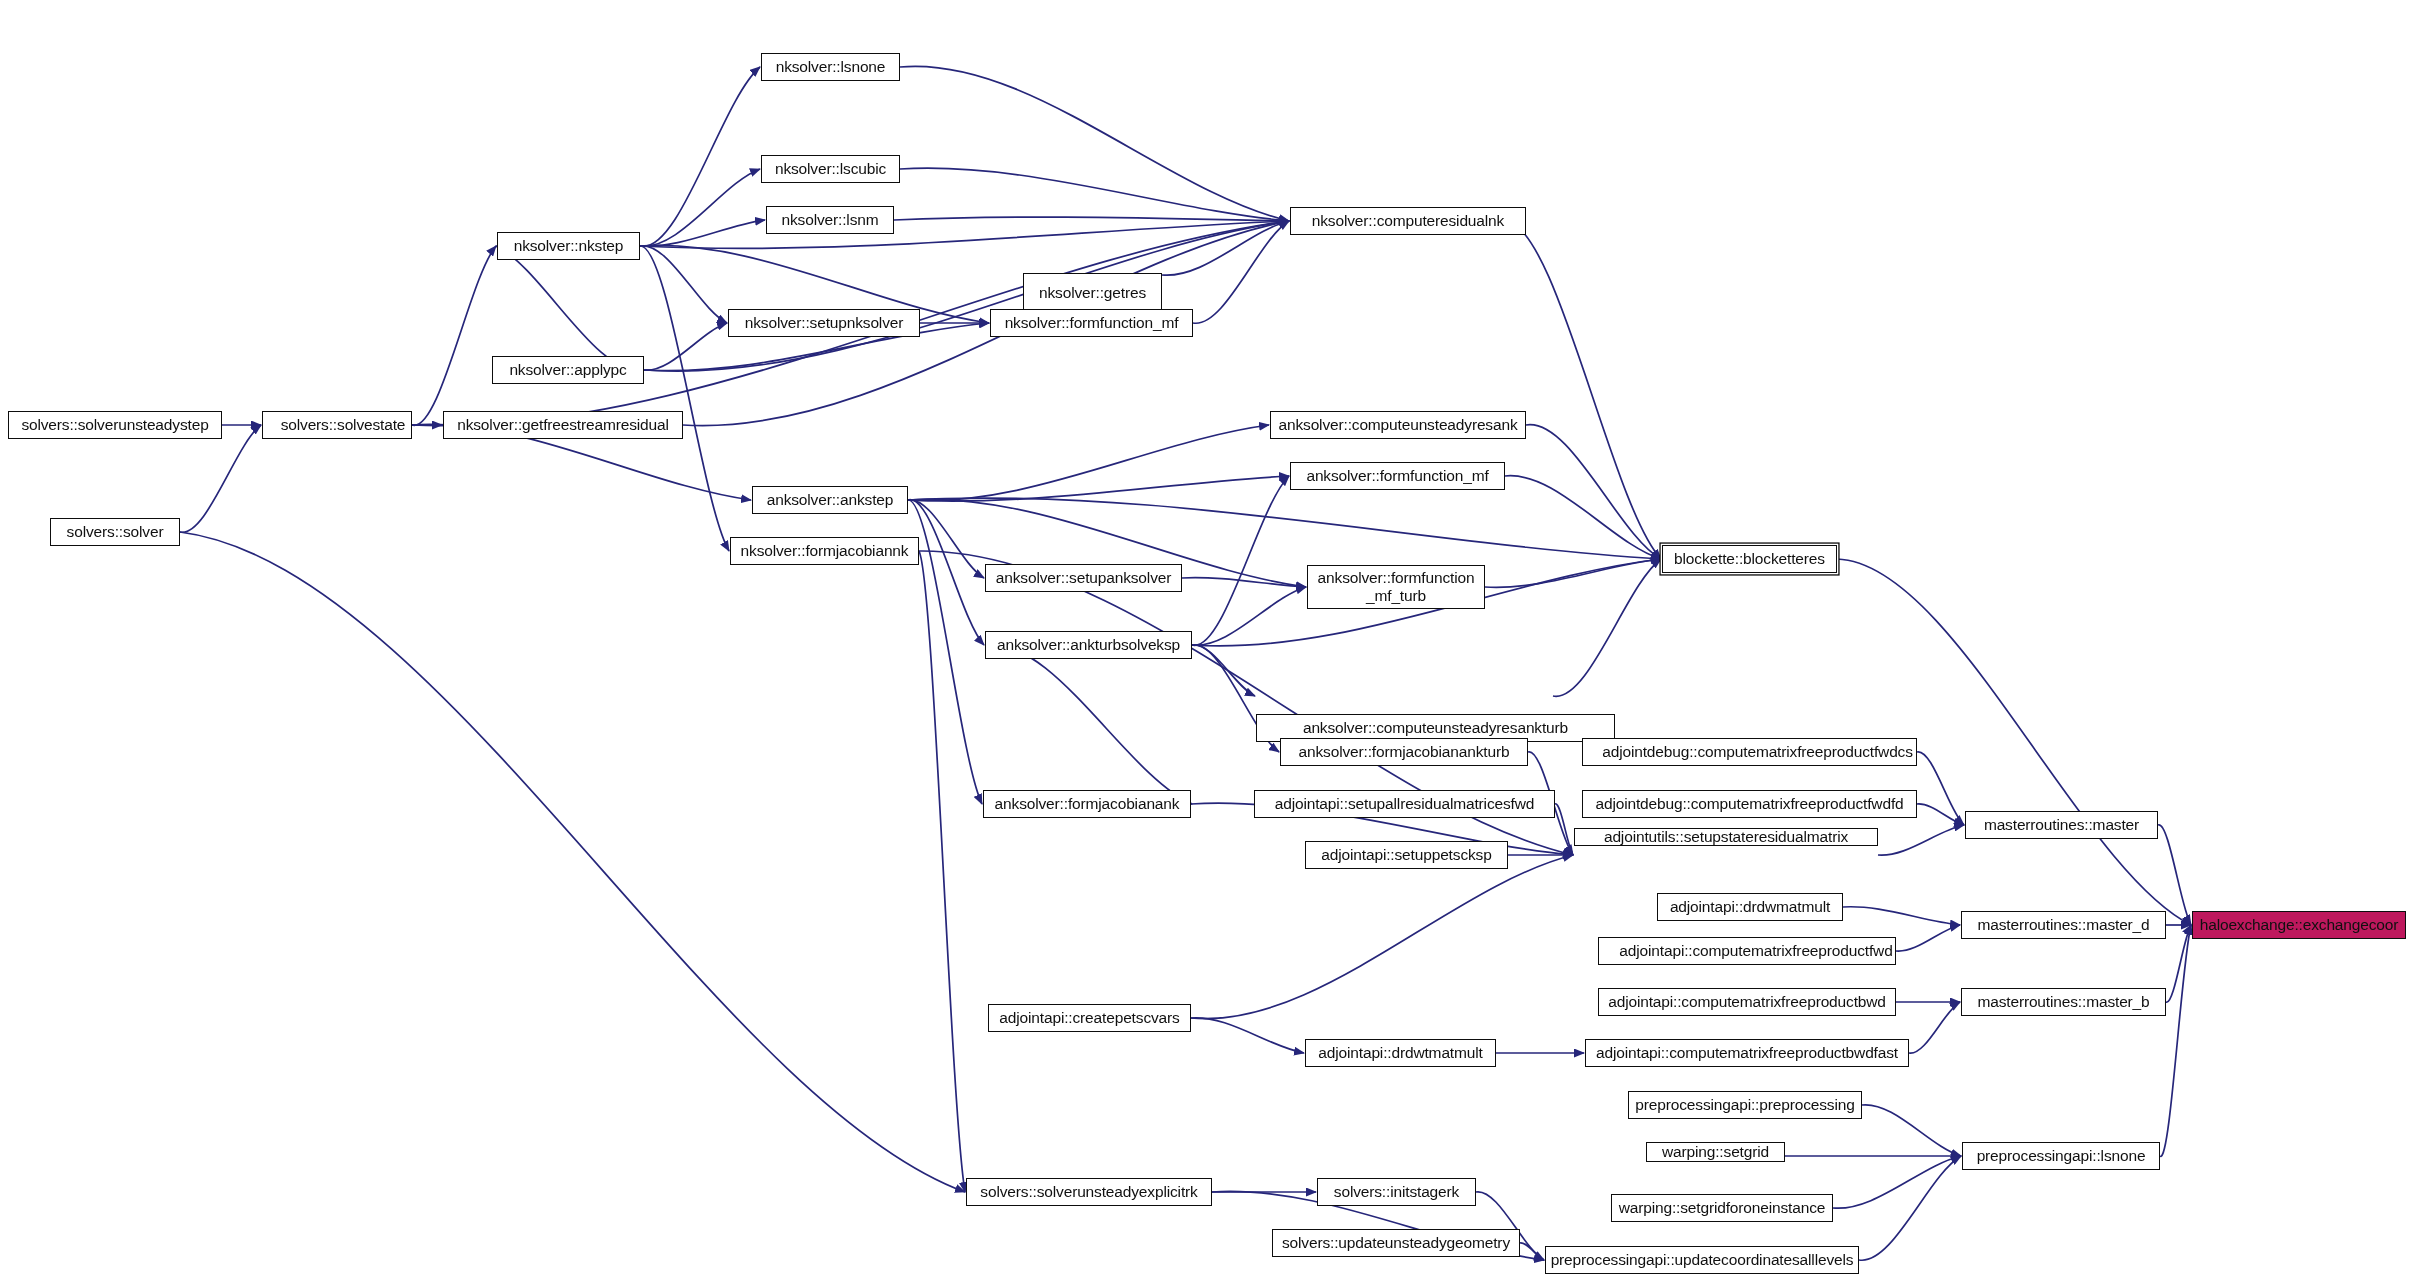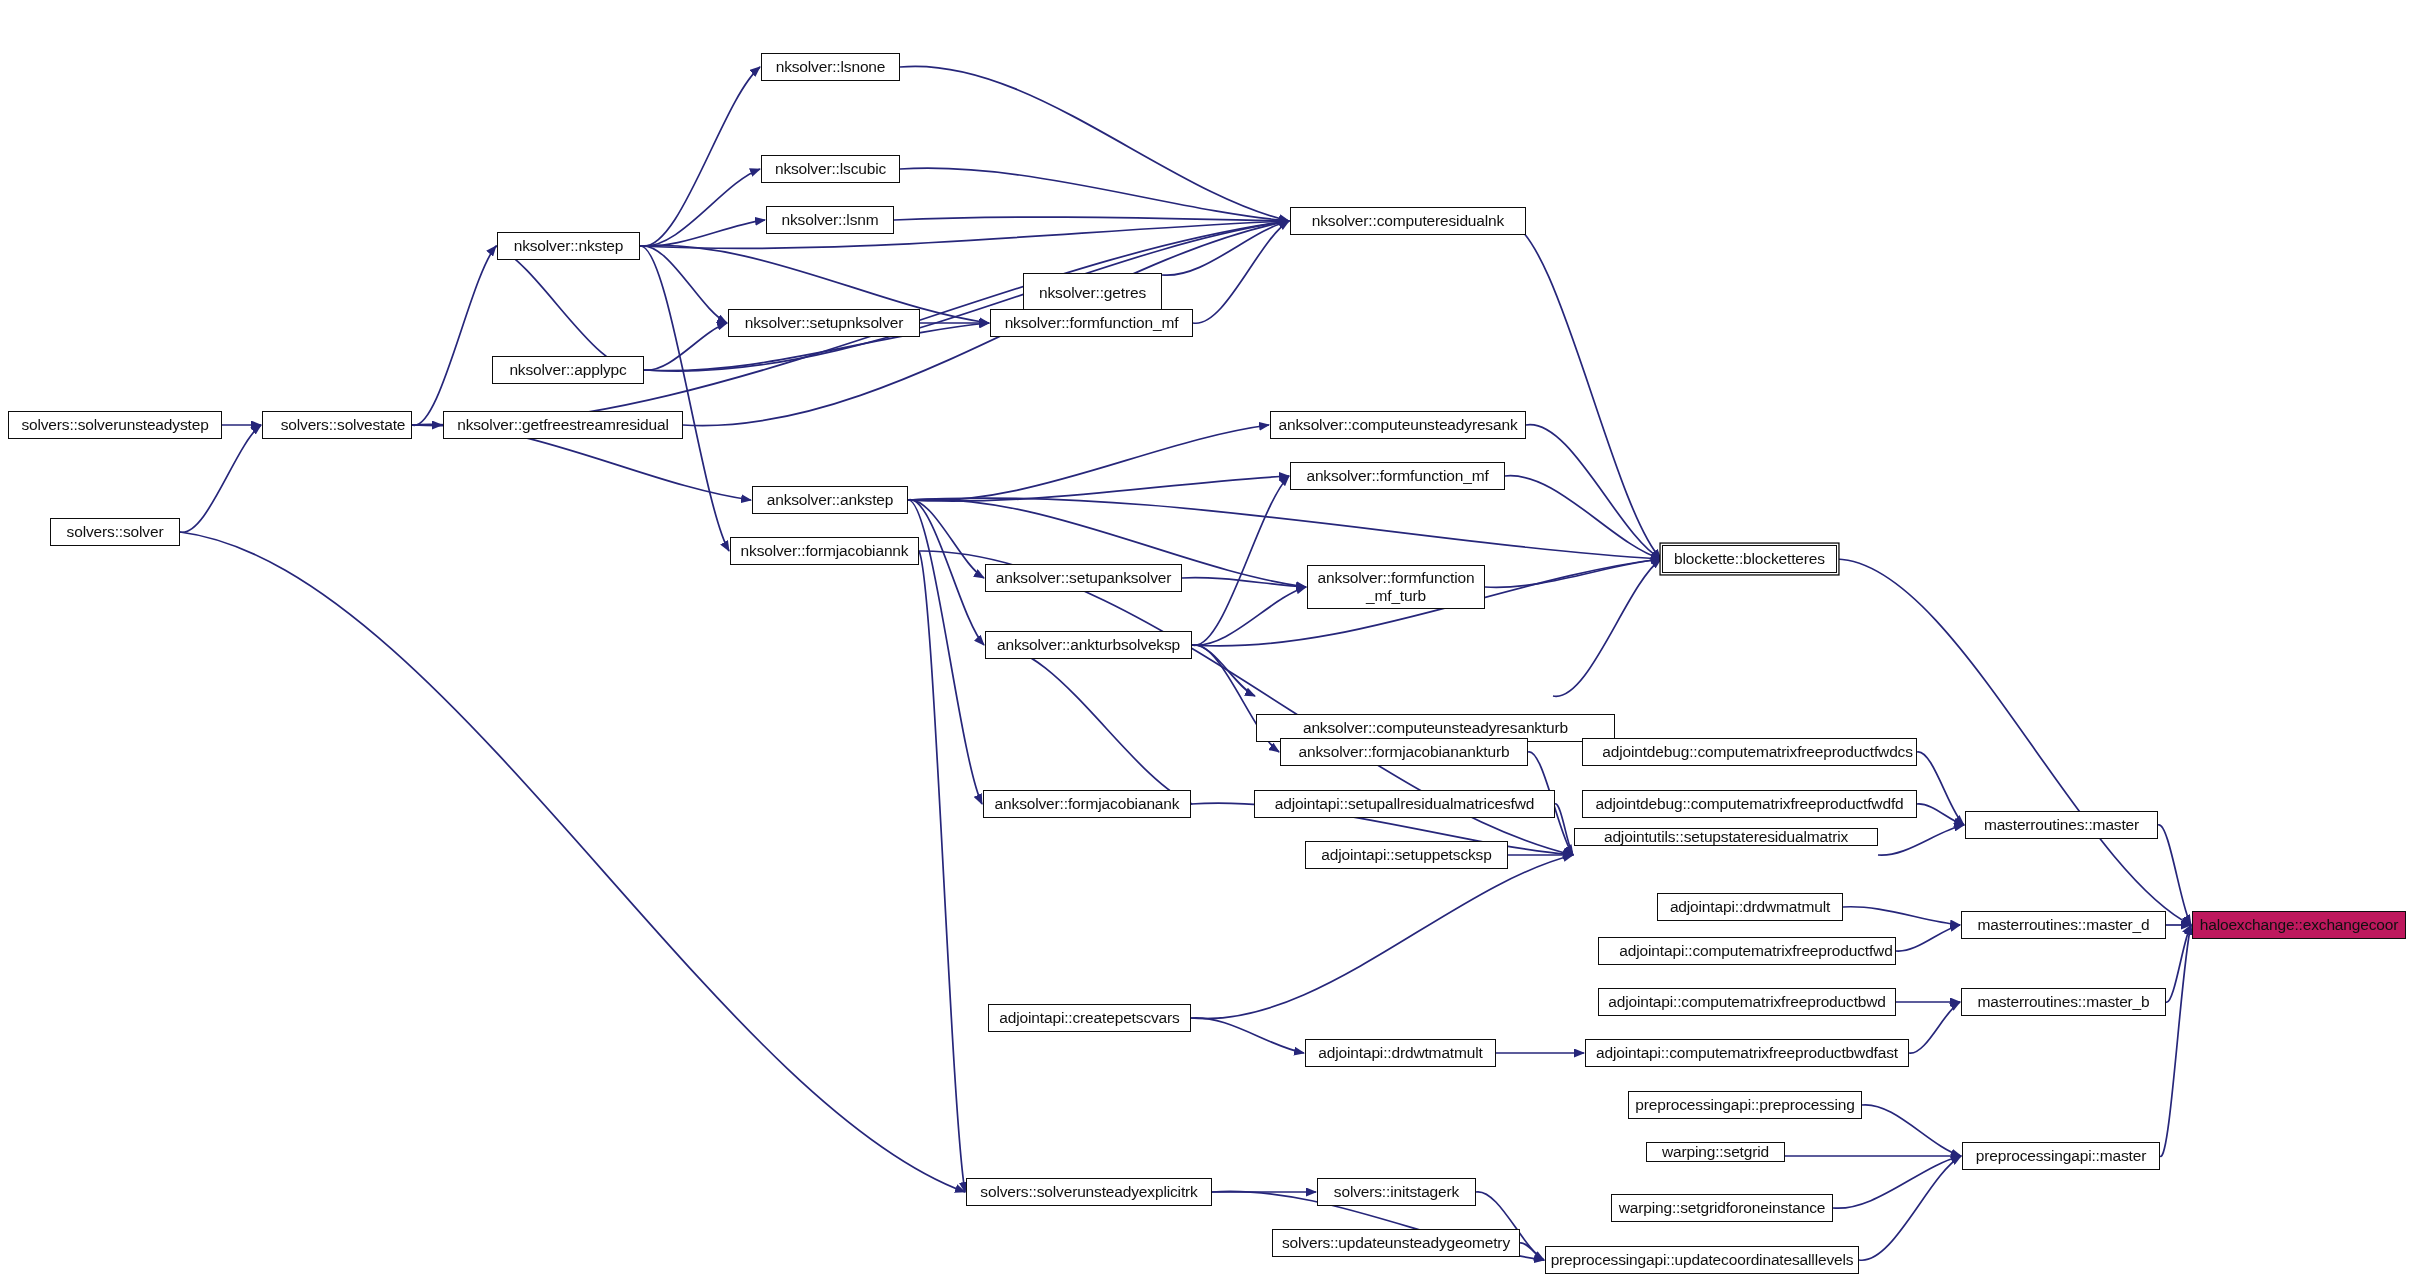--- a/index.html
+++ b/index.html
@@ -167,20 +167,20 @@
       <div class="node" style="left: 1598px; top: 937px; width: 298px; height: 28px; padding-left: 18px;"><span class="lbl">adjointapi::computematrixfreeproductfwd</span></div>
       <div class="node" style="left: 1961px; top: 911px; width: 205px; height: 28px;"><span class="lbl">masterroutines::master_d</span></div>
       <div class="node root" style="left: 2192px; top: 911px; width: 214px; height: 28px;"><span class="lbl">haloexchange::exchangecoor</span></div>
       <div class="node" style="left: 1598px; top: 988px; width: 298px; height: 28px;"><span class="lbl">adjointapi::computematrixfreeproductbwd</span></div>
       <div class="node" style="left: 1961px; top: 988px; width: 205px; height: 28px;"><span class="lbl">masterroutines::master_b</span></div>
       <div class="node" style="left: 988px; top: 1004px; width: 203px; height: 28px;"><span class="lbl">adjointapi::createpetscvars</span></div>
       <div class="node" style="left: 1305px; top: 1039px; width: 191px; height: 28px;"><span class="lbl">adjointapi::drdwtmatmult</span></div>
       <div class="node" style="left: 1585px; top: 1039px; width: 324px; height: 28px;"><span class="lbl">adjointapi::computematrixfreeproductbwdfast</span></div>
       <div class="node" style="left: 1628px; top: 1091px; width: 234px; height: 28px;"><span class="lbl">preprocessingapi::preprocessing</span></div>
       <div class="node" style="left: 1646px; top: 1142px; width: 139px; height: 20px;"><span class="lbl">warping::setgrid</span></div>
-      <div class="node" style="left: 1962px; top: 1142px; width: 198px; height: 28px;"><span class="lbl">preprocessingapi::master</span></div>
+      <div class="node" style="left: 1962px; top: 1142px; width: 198px; height: 28px;"><span class="lbl">preprocessingapi::lsnone</span></div>
       <div class="node" style="left: 1611px; top: 1194px; width: 222px; height: 28px;"><span class="lbl">warping::setgridforoneinstance</span></div>
       <div class="node" style="left: 966px; top: 1178px; width: 246px; height: 28px;"><span class="lbl">solvers::solverunsteadyexplicitrk</span></div>
       <div class="node" style="left: 1317px; top: 1178px; width: 159px; height: 28px;"><span class="lbl">solvers::initstagerk</span></div>
       <div class="node" style="left: 1272px; top: 1229px; width: 248px; height: 28px;"><span class="lbl">solvers::updateunsteadygeometry</span></div>
       <div class="node" style="left: 1545px; top: 1246px; width: 314px; height: 28px;"><span class="lbl">preprocessingapi::updatecoordinatesalllevels</span></div>
     </div>
 </div>
 
 </body></html>

